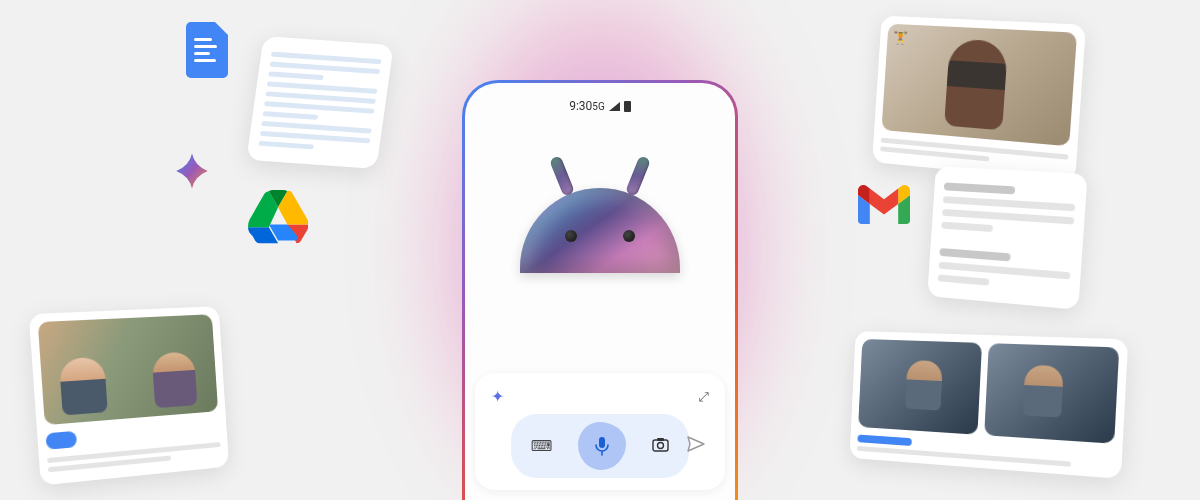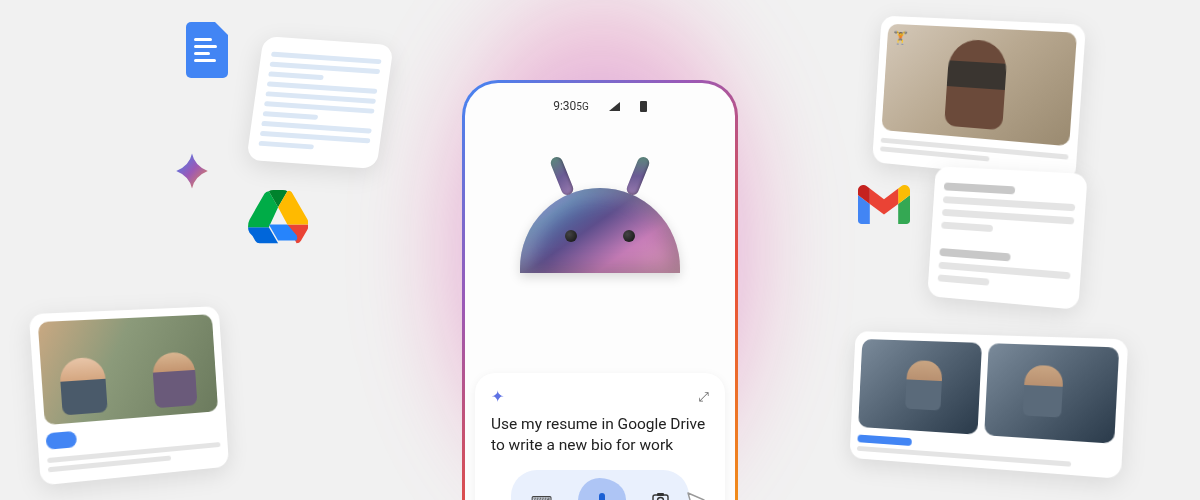--- a/index.html
+++ b/index.html
@@ -4,21 +4,21 @@
 <style>
 *{margin:0;padding:0;box-sizing:border-box}
 body{width:1200px;height:500px;background:#f1f1f1;font-family:-apple-system,Roboto,Arial,sans-serif;position:relative;overflow:hidden}
 .stage{position:relative;width:100%;height:100%}
 
 
 .phone-glow{position:absolute;left:50%;top:50%;transform:translate(-50%,-50%);width:360px;height:560px;border-radius:50px;background:radial-gradient(ellipse at center,rgba(138,92,246,.6),rgba(236,72,153,.3) 50%,transparent 75%);filter:blur(40px)}
 .phone{position:absolute;left:50%;top:80px;transform:translateX(-50%);width:276px;height:480px;border-radius:36px;padding:3px;background:linear-gradient(135deg,#4285f4,#9b59b6 30%,#e74c3c 60%,#f39c12)}
 .phone-inner{width:100%;height:100%;background:#fdfdfd;border-radius:33px;padding:12px 14px;position:relative;overflow:hidden}
 .status-bar{display:flex;justify-content:center;align-items:center;font-size:12px;color:#333;padding:4px 8px}
-.status-right{display:flex;align-items:center;gap:20px;font-size:10px}
+.status-right{display:flex;align-items:center;gap:4px;font-size:10px}
 .sig{display:inline-block;width:0;height:0;border-style:solid;border-width:0 0 9px 11px;border-color:transparent transparent #333 transparent}
 .bat{display:inline-block;width:7px;height:11px;background:#333;border-radius:1px}
 
 .android-head{position:absolute;left:50%;top:105px;transform:translateX(-50%);width:160px;height:85px;border-radius:80px 80px 0 0;background:linear-gradient(145deg,#7b68ee 0%,#4a6fa5 25%,#5d4e8c 45%,#c77db8 70%,#d89bb5 100%);box-shadow:inset -8px -4px 20px rgba(0,0,0,.25),inset 8px 8px 20px rgba(255,255,255,.3),0 4px 12px rgba(0,0,0,.15)}
 .ant{position:absolute;width:12px;height:40px;border-radius:7px;top:-32px;background:linear-gradient(160deg,#5a8a7a,#6b5b95,#9b7cb0);box-shadow:inset -1px -1px 3px rgba(0,0,0,.3)}
 .ant.l{left:36px;transform:rotate(-22deg)}
 .ant.r{right:36px;transform:rotate(22deg)}
 .eye{position:absolute;width:12px;height:12px;border-radius:50%;background:radial-gradient(circle at 35% 35%,#444,#111);top:42px}
 .eye.l{left:45px}.eye.r{right:45px}
 
@@ -203,21 +203,20 @@
           <div class="ant r"></div>
         <div class="eye l"></div>
           <div class="eye r"></div>
       </div>
 
       <div class="prompt-card">
         <div class="prompt-head">
           <span class="spark">✦</span>
           <span class="expand">⤢</span>
         </div>
-        <div class="prompt-text">Use my resume in Google Drive to write a new bio for work</div>
         <div class="input-row">
           <div class="input-pill">
             <span class="ico">⌨</span>
             <div class="mic-blob">
               <svg width="16" height="20" viewBox="0 0 16 20">
                   <rect x="5" y="1" width="6" height="11" rx="3" fill="#1a5fd4"></rect>
                   <path d="M2 9a6 6 0 0012 0M8 15v4" stroke="#1a5fd4" stroke-width="1.6" fill="none" stroke-linecap="round"></path>
                 </svg>
             </div>
             <span class="ico">

